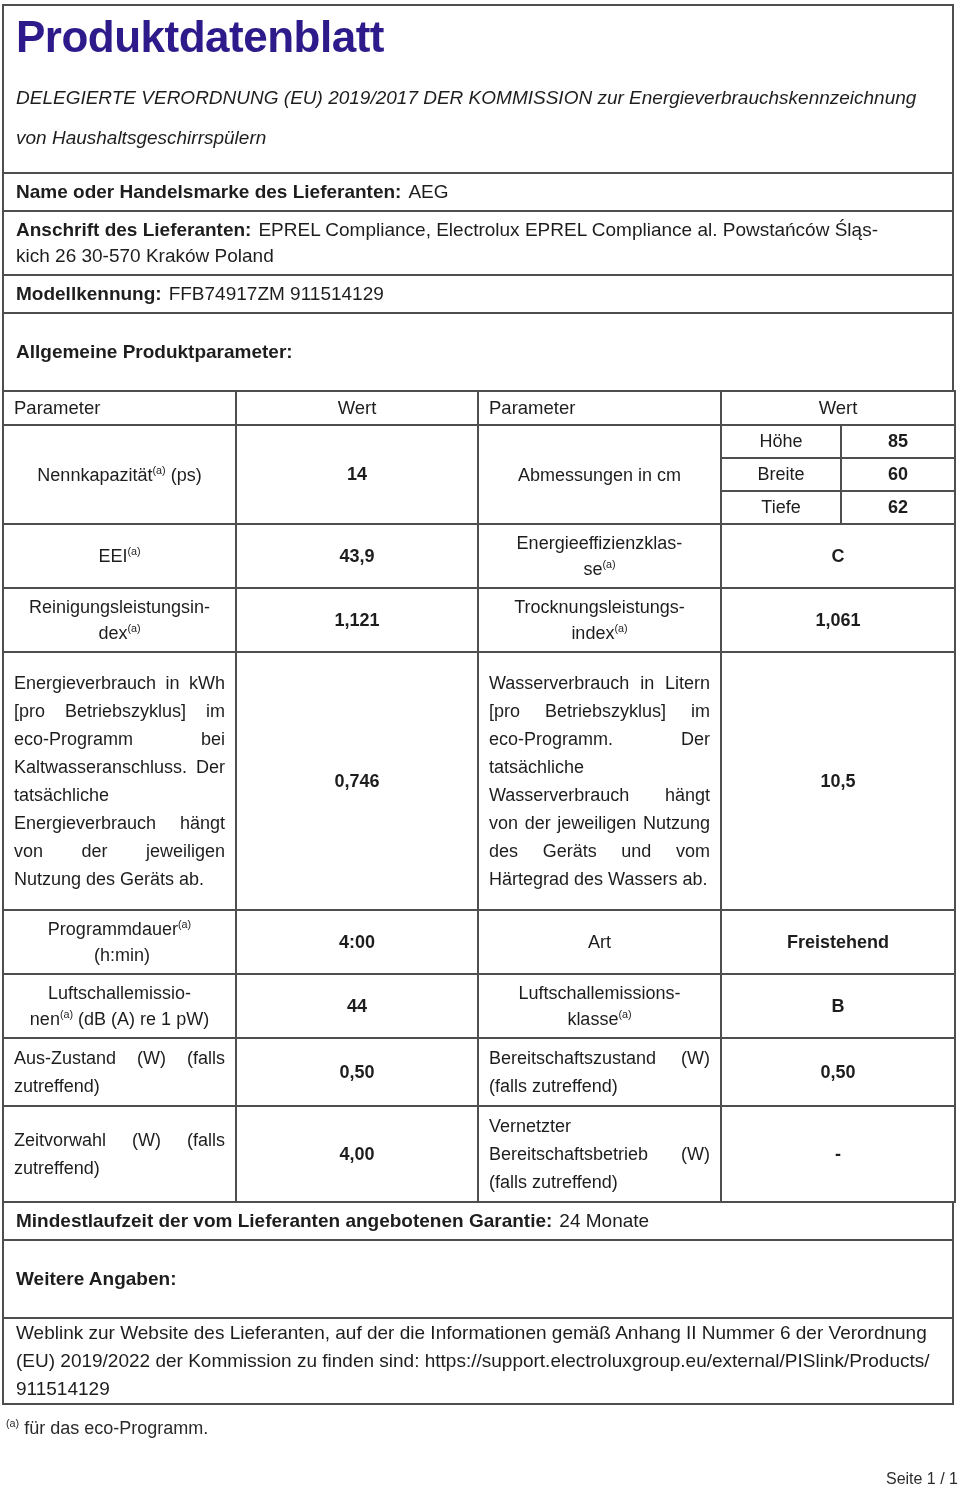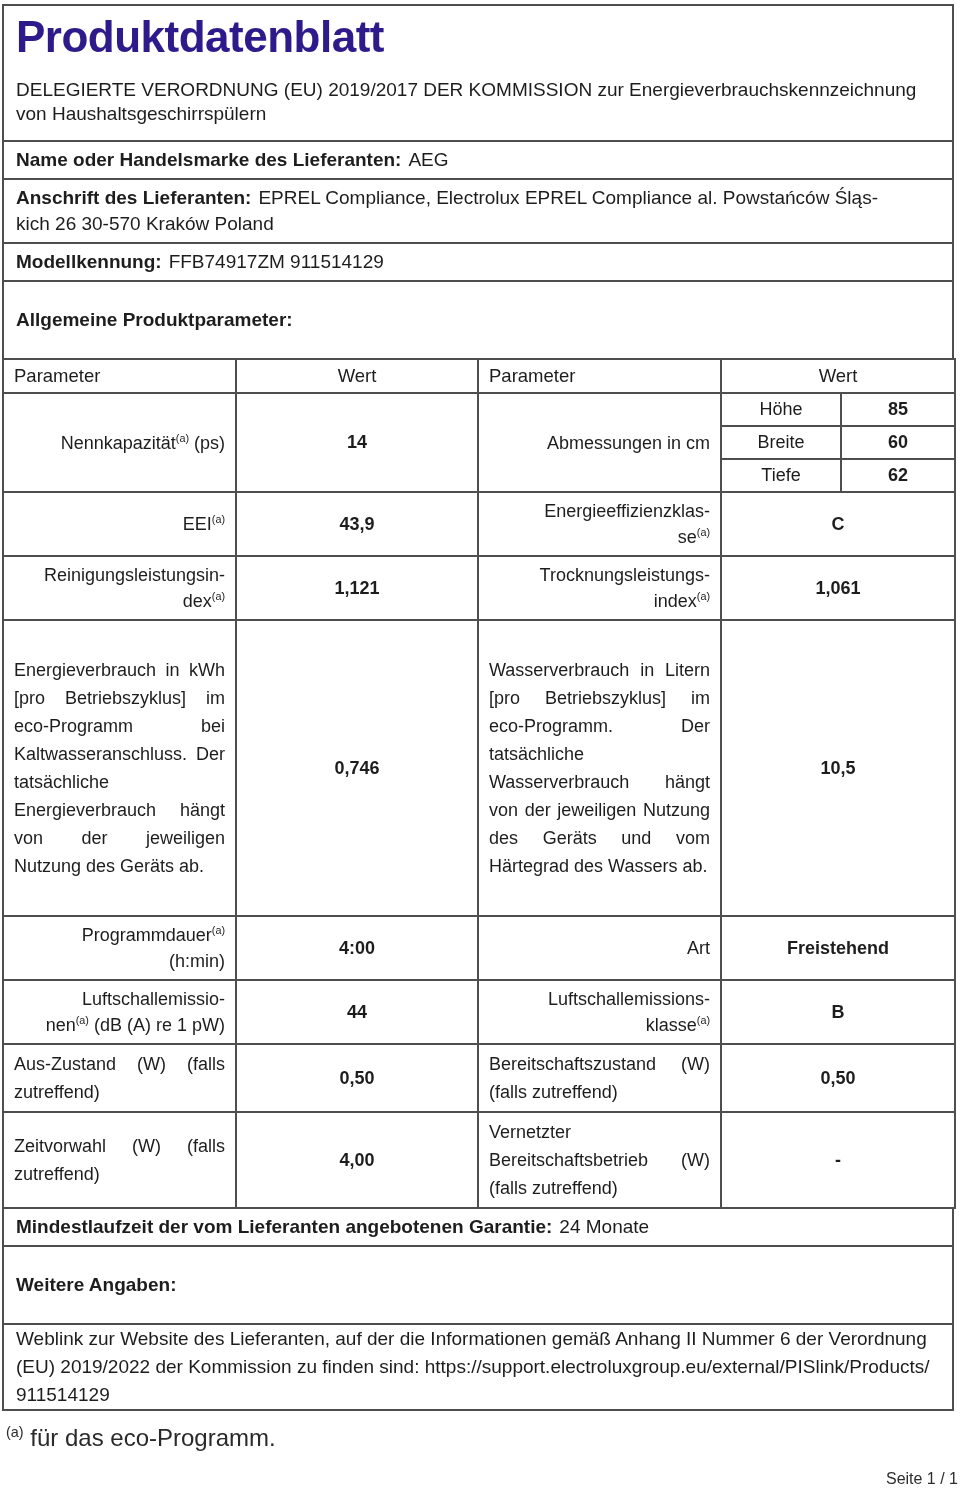--- a/index.html
+++ b/index.html
@@ -16,47 +16,47 @@
     border: 2px solid #4e4e4e; margin-top: -2px;
     padding: 8px 12px; font-size: 19px; line-height: 26px;
   }
   .box.first { margin-top: 0; }
 
   .title-box { padding: 6px 12px 14px 12px; }
   .doc-title {
     margin: 0 0 16px 0; font-size: 44px; line-height: 50px;
     font-weight: 700; color: #2e1a8a; letter-spacing: -0.5px;
   }
-  .subtitle { font-size: 19px; line-height: 24px; max-width: 910px; }
+  .subtitle { font-size: 19px; line-height: 40px; max-width: 910px; font-style: italic; }
 
   .field-row { padding: 5px 12px; }
   .field-label { font-weight: 700; }
   .field-value { margin-left: 7px; white-space: pre-line; }
   .section-row { font-weight: 700; padding: 25px 12px; }
 
   table.params {
     border-collapse: collapse; table-layout: fixed;
     width: 952px; margin-top: -2px; font-size: 18px;
   }
   .params th, .params td {
     border: 2px solid #4e4e4e; padding: 5px 10px;
     vertical-align: middle; font-weight: normal;
   }
   .params th { text-align: left; font-size: 18.5px; }
   .params th.c { text-align: center; }
-  td.lbl { text-align: right; white-space: pre-line; line-height: 26px; margin-left: 16px; }
+  td.lbl { text-align: center; white-space: pre-line; line-height: 26px; margin-left: 16px; }
   td.just { text-align: justify; white-space: normal; line-height: 28px; }
   td.val { text-align: center; font-weight: bold; }
   td.dim { text-align: center; }
   sup { font-size: 60%; vertical-align: super; line-height: 0; }
 
   .weblink-box { line-height: 28px; padding: 0 12px; }
   .url { word-break: break-all; }
 
-  .footnote { margin-top: 13px; padding-left: 4px; font-size: 24px; color: #2a2a2a; }
+  .footnote { margin-top: 13px; padding-left: 4px; font-size: 18px; color: #2a2a2a; }
   .page-footer {
     position: absolute; right: 14px; bottom: 12px;
     font-size: 16px; color: #2d2d2d;
   }
 </style>
 </head>
 <body>
 
 <div class="page">
 
@@ -116,21 +116,21 @@
 
       <tr style="height:64px">
         <td class="lbl"><span>Reinigungsleistungsin-
 dex</span><sup>(a)</sup></td>
         <td class="val">1,121</td>
         <td class="lbl"><span>Trocknungsleistungs-
 index</span><sup>(a)</sup></td>
         <td class="val" colspan="2">1,061</td>
       </tr>
 
-      <tr style="height:296px">
+      <tr style="height:258px">
         <td class="just"><span>Energieverbrauch in kWh [pro Betriebszyklus] im eco-Programm bei Kaltwasseranschluss. Der tatsächliche Energieverbrauch hängt von der jeweiligen Nutzung des Geräts ab.</span></td>
         <td class="val">0,746</td>
         <td class="just"><span>Wasserverbrauch in Litern [pro Betriebszyklus] im eco-Programm. Der tatsächliche Wasserverbrauch hängt von der jeweiligen Nutzung des Geräts und vom Härtegrad des Wassers ab.</span></td>
         <td class="val" colspan="2">10,5</td>
       </tr>
 
       <tr style="height:62px">
         <td class="lbl"><span>Programmdauer</span><sup>(a)</sup><span>
 &nbsp;(h:min)</span></td>
         <td class="val">4:00</td>

